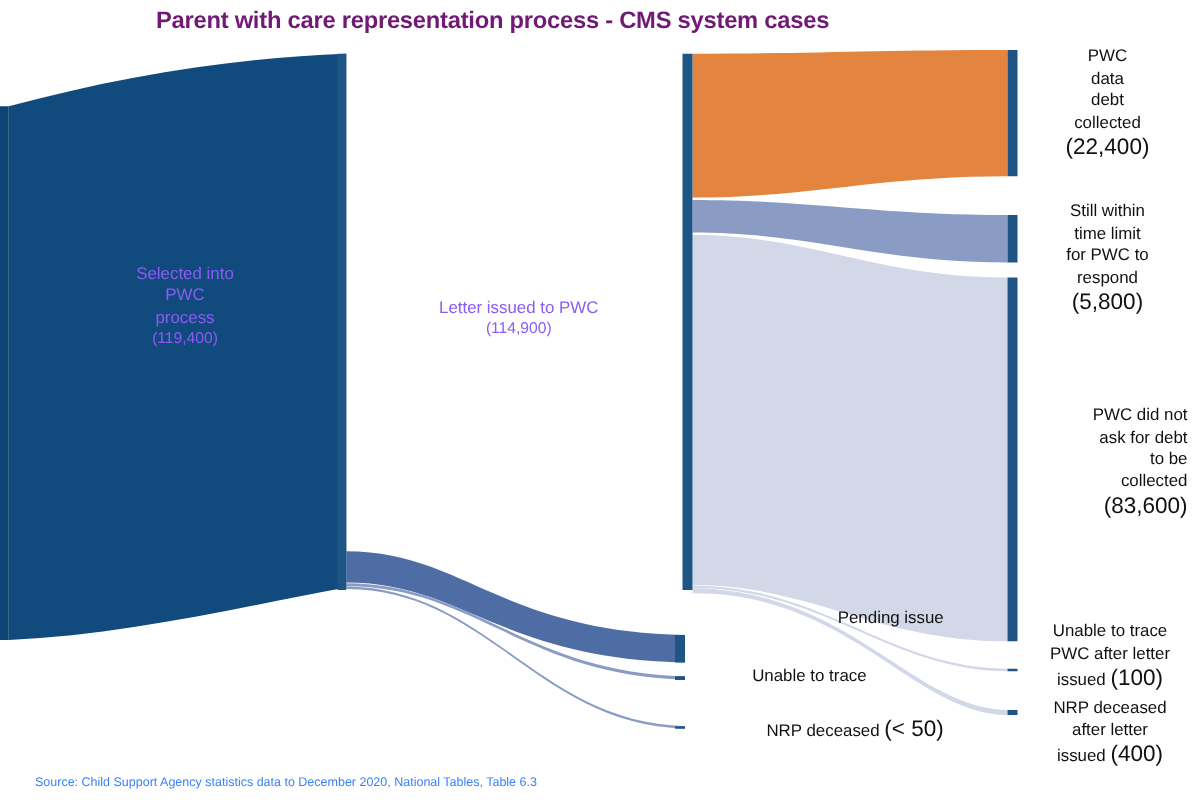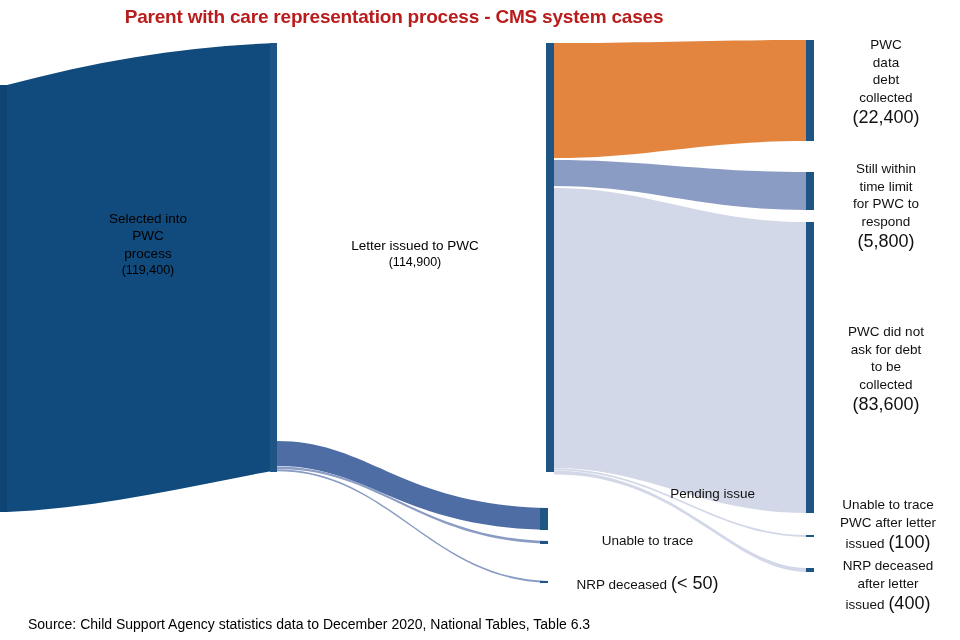--- a/index.html
+++ b/index.html
@@ -16,33 +16,33 @@
     overflow: hidden;
   }
   #chart-title {
     position: absolute;
     top: 6px;
     left: 0;
     width: 788px;
     text-align: center;
     font-size: 19px;
     font-weight: bold;
-    color: #b91c1c;
+    color: #701a75;
     letter-spacing: -0.2px;
   }
   #sankey-svg {
     position: absolute;
     top: 0;
     left: 0;
   }
   .node-label {
     position: absolute;
     font-size: 13.5px;
     line-height: 1.28;
-    color: #000000;
+    color: #8b5cf6;
     text-align: center;
   }
   .node-label .val {
     font-size: 12.5px;
   }
   .outside-label {
     position: absolute;
     font-size: 13.5px;
     line-height: 1.30;
     color: #111111;
@@ -51,22 +51,22 @@
   .outside-label .val {
     font-size: 18px;
   }
   .outside-label.inline-val {
     line-height: 1.30;
   }
   #source-note {
     position: absolute;
     left: 28px;
     bottom: 8px;
-    font-size: 14px;
-    color: #000000;
+    font-size: 10px;
+    color: #3b82f6;
   }
 </style>
 </head>
 <body>
 
 <div id="page">
 
   <div id="chart-title">Parent with care representation process - CMS system cases</div>
 
   <svg id="sankey-svg" width="960" height="640">
@@ -155,21 +155,21 @@
   </div>
 
   <div class="outside-label inline-val" style="left:540px; top:485px; width:215px; text-align:right;">
     <div>Pending issue</div>
   </div>
 
   <div class="outside-label inline-val" style="left:540px; top:532px; width:215px; text-align:center;">
     <div>Unable to trace</div>
   </div>
 
-  <div class="outside-label inline-val" style="left:540px; top:572px; width:215px; text-align:center;">
+  <div class="outside-label inline-val" style="left:540px; top:572px; width:215px; text-align:right;">
     <div>
       <span>NRP deceased</span>
       <span class="val">(&lt; 50)</span>
     </div>
   </div>
 
   <div class="outside-label" style="left:822px; top:36px; width:128px;">
     <div>PWC</div>
     <div>data</div>
     <div>debt</div>
@@ -178,21 +178,21 @@
   </div>
 
   <div class="outside-label" style="left:822px; top:160px; width:128px;">
     <div>Still within</div>
     <div>time limit</div>
     <div>for PWC to</div>
     <div>respond</div>
     <div class="val">(5,800)</div>
   </div>
 
-  <div class="outside-label" style="left:822px; top:323px; width:128px;">
+  <div class="outside-label" style="left:822px; top:323px; width:128px;text-align:right;">
     <div>PWC did not</div>
     <div>ask for debt</div>
     <div>to be</div>
     <div>collected</div>
     <div class="val">(83,600)</div>
   </div>
 
   <div class="outside-label inline-val" style="left:822px; top:496px; width:132px;">
     <div>Unable to trace</div>
     <div>PWC after letter</div>

